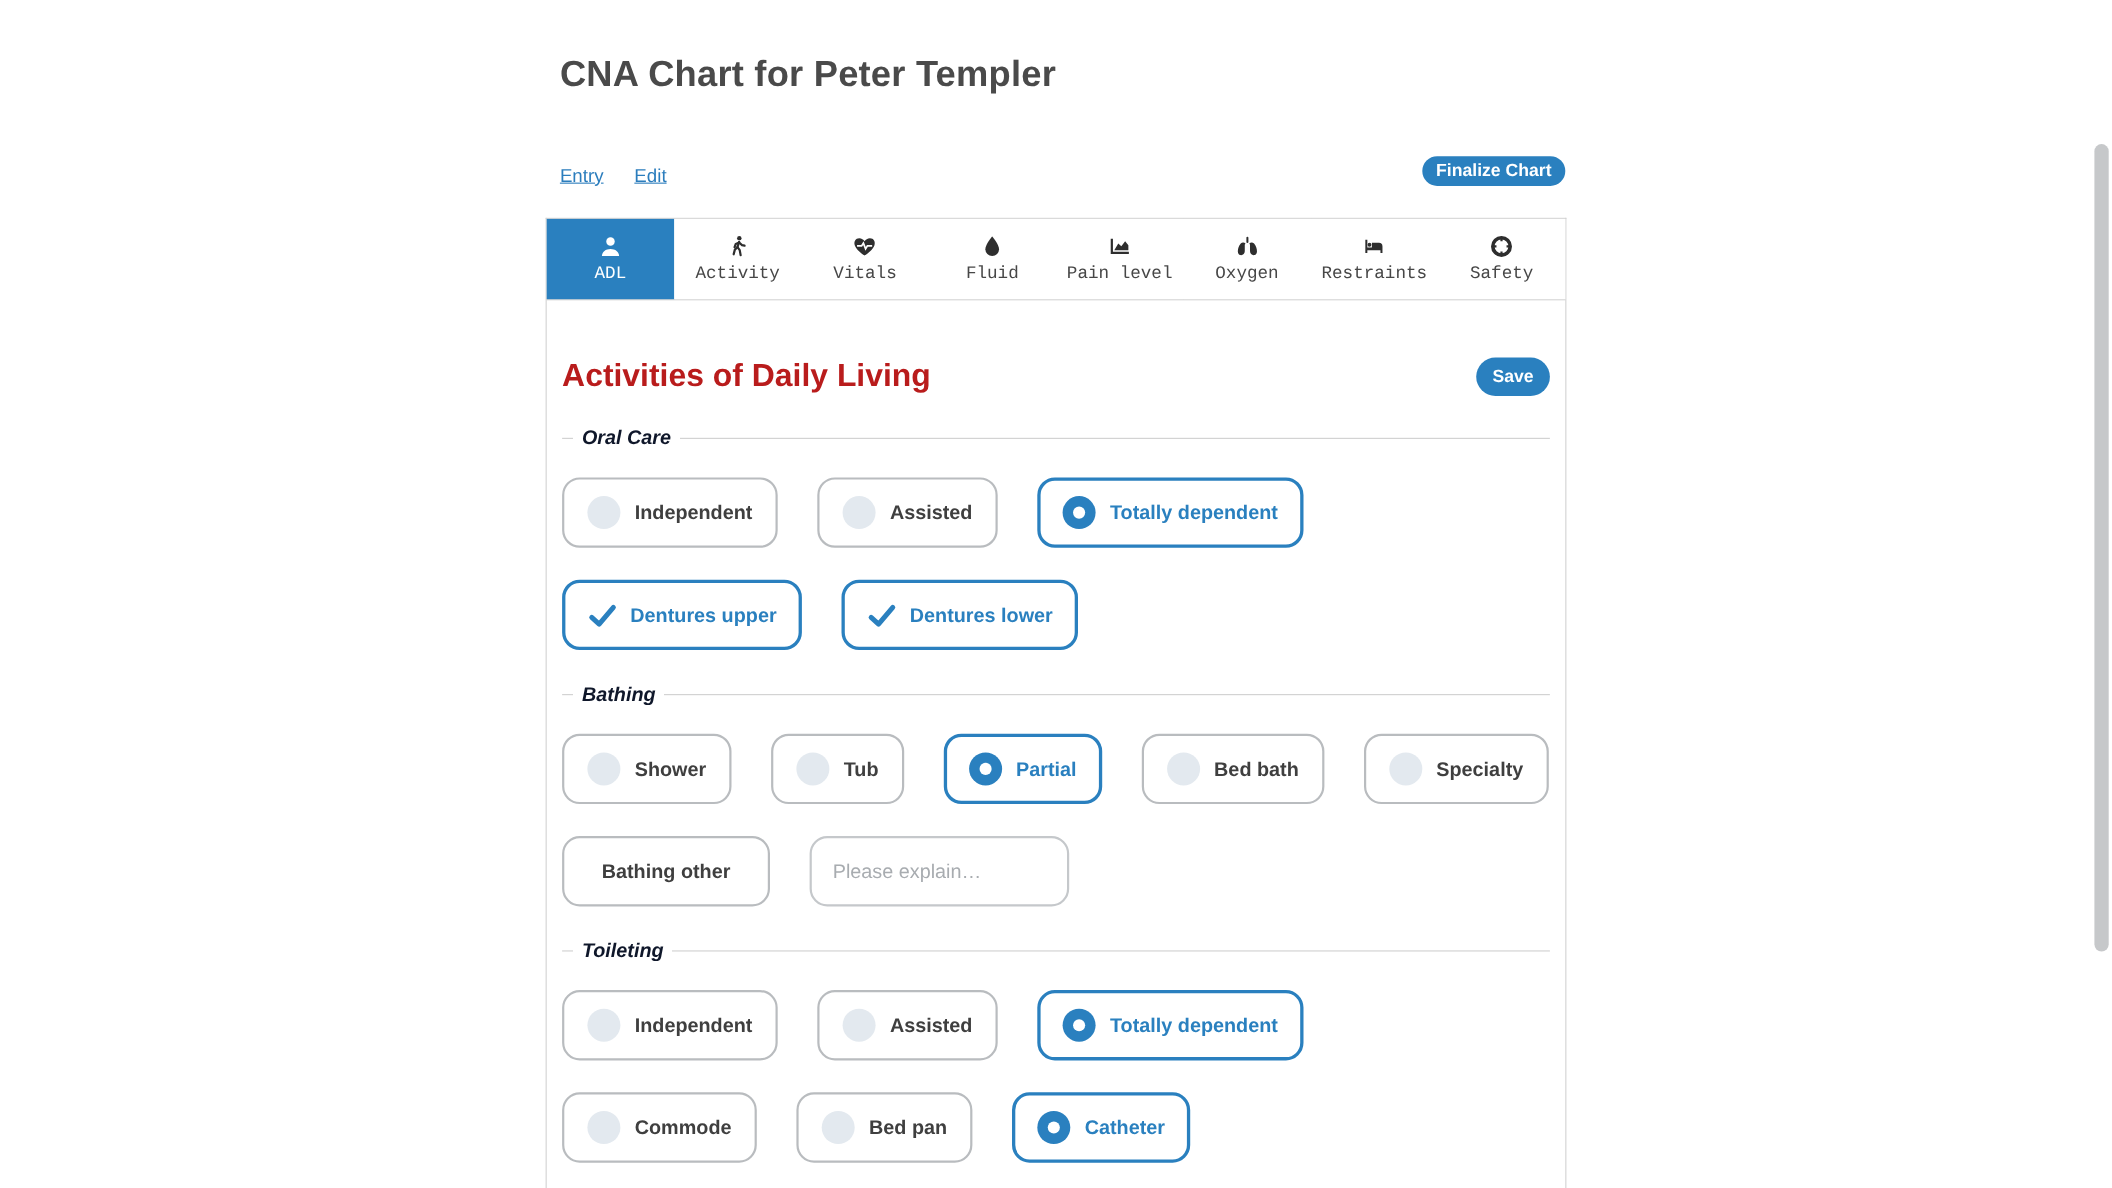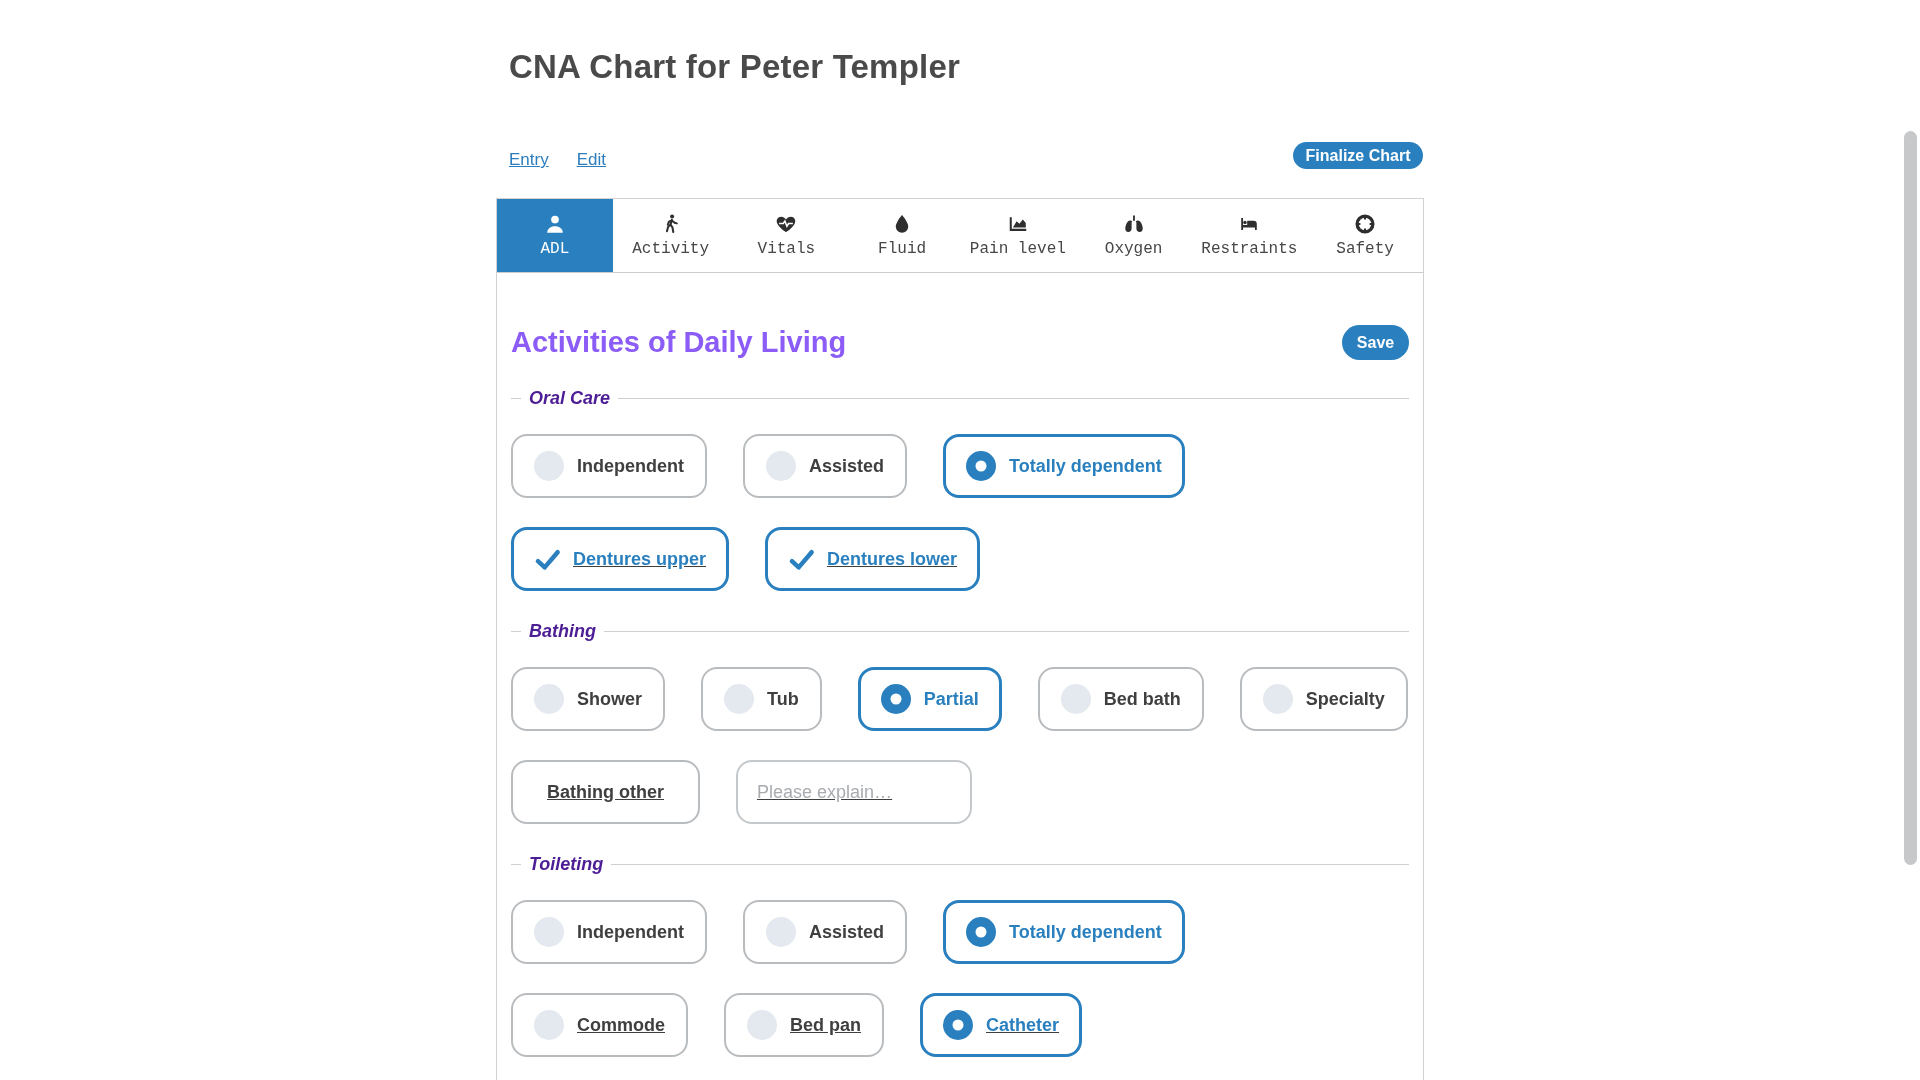--- a/index.html
+++ b/index.html
@@ -36,34 +36,34 @@
     flex:1; display:flex; flex-direction:column; align-items:center; justify-content:center;
     gap:5px; cursor:pointer; color:#474747; font-size:16px; background:#fff;font-family:Liberation Mono, monospace;
   }
   .tab .ticon { width:22px; height:22px; color:#2e2e2e; display:block; }
   .tab.active { background:var(--accent); color:#fff; }
   .tab.active .ticon { color:#fff; }
 
   .content { padding:0 14px; }
 
   .section-head { display:flex; align-items:center; justify-content:space-between; margin:52px 0 28px; }
-  .section-title { margin:0; font-size:29px; font-weight:bold; color:#8b5cf6; }
+  .section-title { margin:0; font-size:29px; font-weight:bold; color:#b91c1c; }
   .save-btn {
     width:67px; height:35px; border:none; border-radius:18px; background:var(--accent);
     color:#fff; font-family:inherit; font-size:16px; font-weight:bold; cursor:pointer;
   }
 
   fieldset.group { border:0; border-top:1px solid #cfcfcf; margin:0; padding:0 0 30px; }
   legend.group-legend {
     margin-left:10px; padding:0 8px;
-    font-size:18px; font-style:italic; font-weight:bold; color:#4c1d95;
+    font-size:18px; font-style:italic; font-weight:bold; color:#0f172a;
   }
 
   .option-row { display:flex; align-items:center; gap:36px; margin-top:25px; }
-  .option-row + .option-row { margin-top:29px;text-decoration:underline; }
+  .option-row + .option-row { margin-top:29px; }
 
   .card {
     display:inline-flex; align-items:center; gap:13px; height:64px; padding:0 21px;
     border:2px solid #b9bcbf; border-radius:16px; background:#fff; cursor:pointer;
   }
   .card .dot { width:30px; height:30px; border-radius:50%; background:#e3e9ef; flex:none; position:relative; }
   .card .copt-label { font-size:18px; font-weight:bold; color:#3f3f3f; white-space:nowrap; }
   .card.selected { border:3px solid var(--accent); padding:0 20px; }
   .card.selected .dot { background:var(--accent); }
   .card.selected .dot::after {

